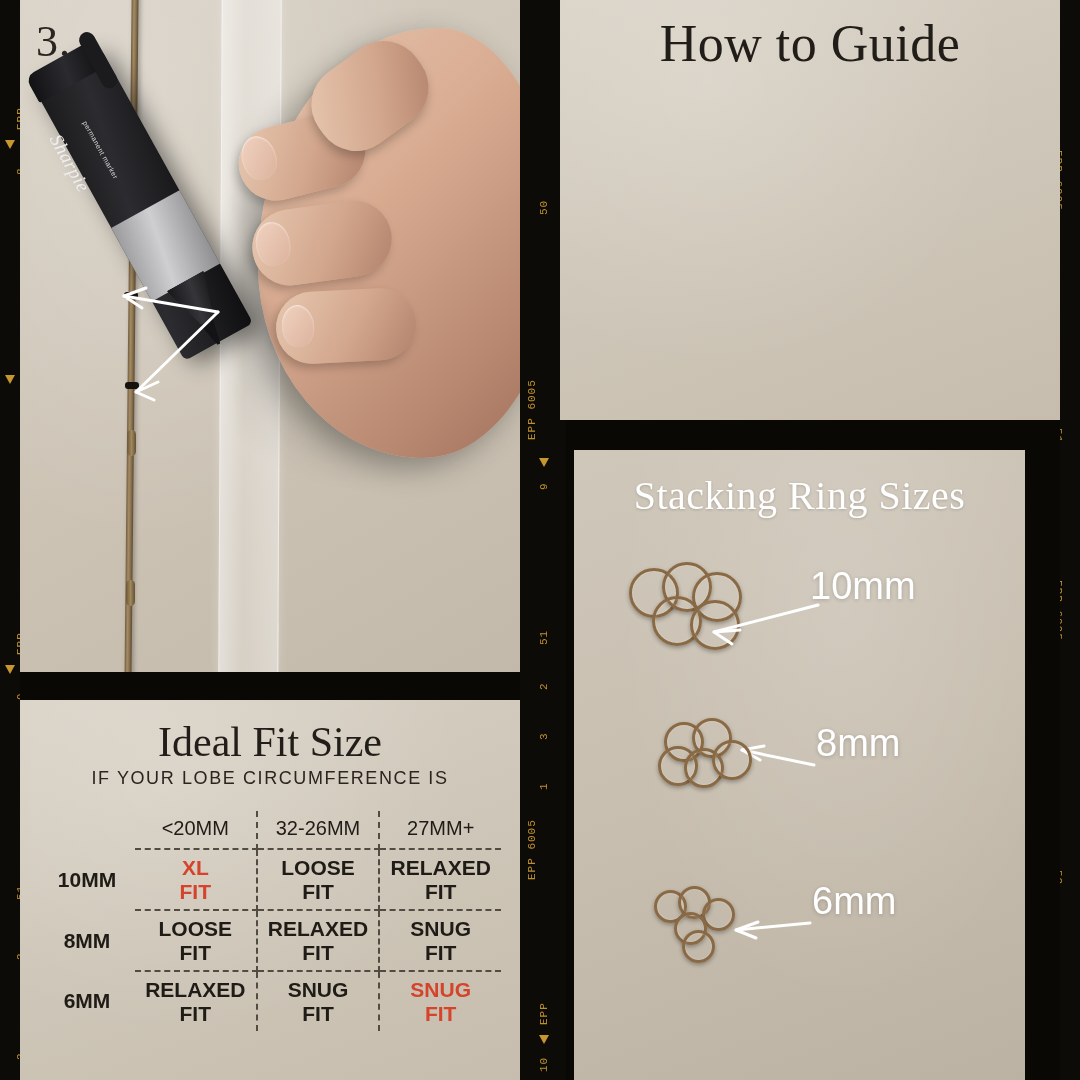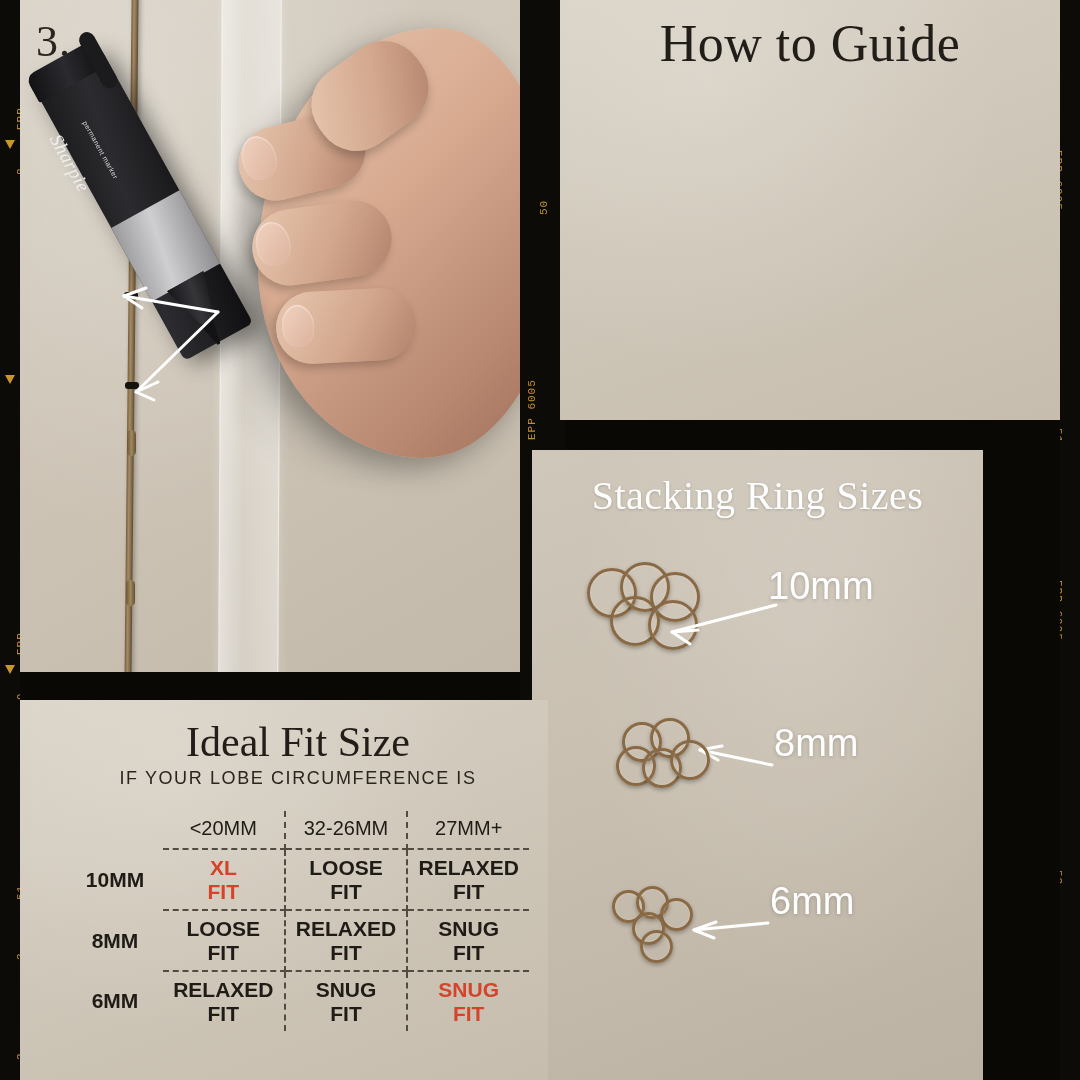--- a/index.html
+++ b/index.html
@@ -235,21 +235,21 @@
     margin: 38px 42px 0 42px;
     text-align: center;
     font-family: "Liberation Serif", serif;
     font-size: 24px;
     line-height: 1.72;
     color: #221e19;
   }
 
   
   #rings-panel {
-    left: 532px; top: 450px; width: 451px; height: 630px;
+    left: 574px; top: 450px; width: 451px; height: 630px;
     background:
       radial-gradient(ellipse at 60% 25%, rgba(255,255,255,.14), rgba(255,255,255,0) 60%),
       linear-gradient(160deg, #cfc7ba 0%, #c7beaf 50%, #bcb2a3 100%);
   }
   .rings-title {
     text-align: center;
     font-family: "Liberation Serif", serif;
     font-size: 40px;
     color: #ffffff;
     margin-top: 22px;
@@ -266,21 +266,21 @@
   .ring {
     position: absolute;
     border-radius: 50%;
     border: 3px solid #8a6a45;
     box-shadow: 0 2px 4px rgba(0,0,0,.3), inset 0 0 2px rgba(255,255,255,.4);
     background: transparent;
   }
 
   
   #fit-panel {
-    left: 20px; top: 700px; width: 500px; height: 380px; padding-left: 28px;
+    left: 20px; top: 700px; width: 500px; height: 380px;
   }
   .fit-title {
     text-align: center;
     font-family: "Liberation Serif", serif;
     font-size: 42px;
     color: #221d18;
     margin-top: 18px;
   }
   .fit-sub {
     text-align: center;

